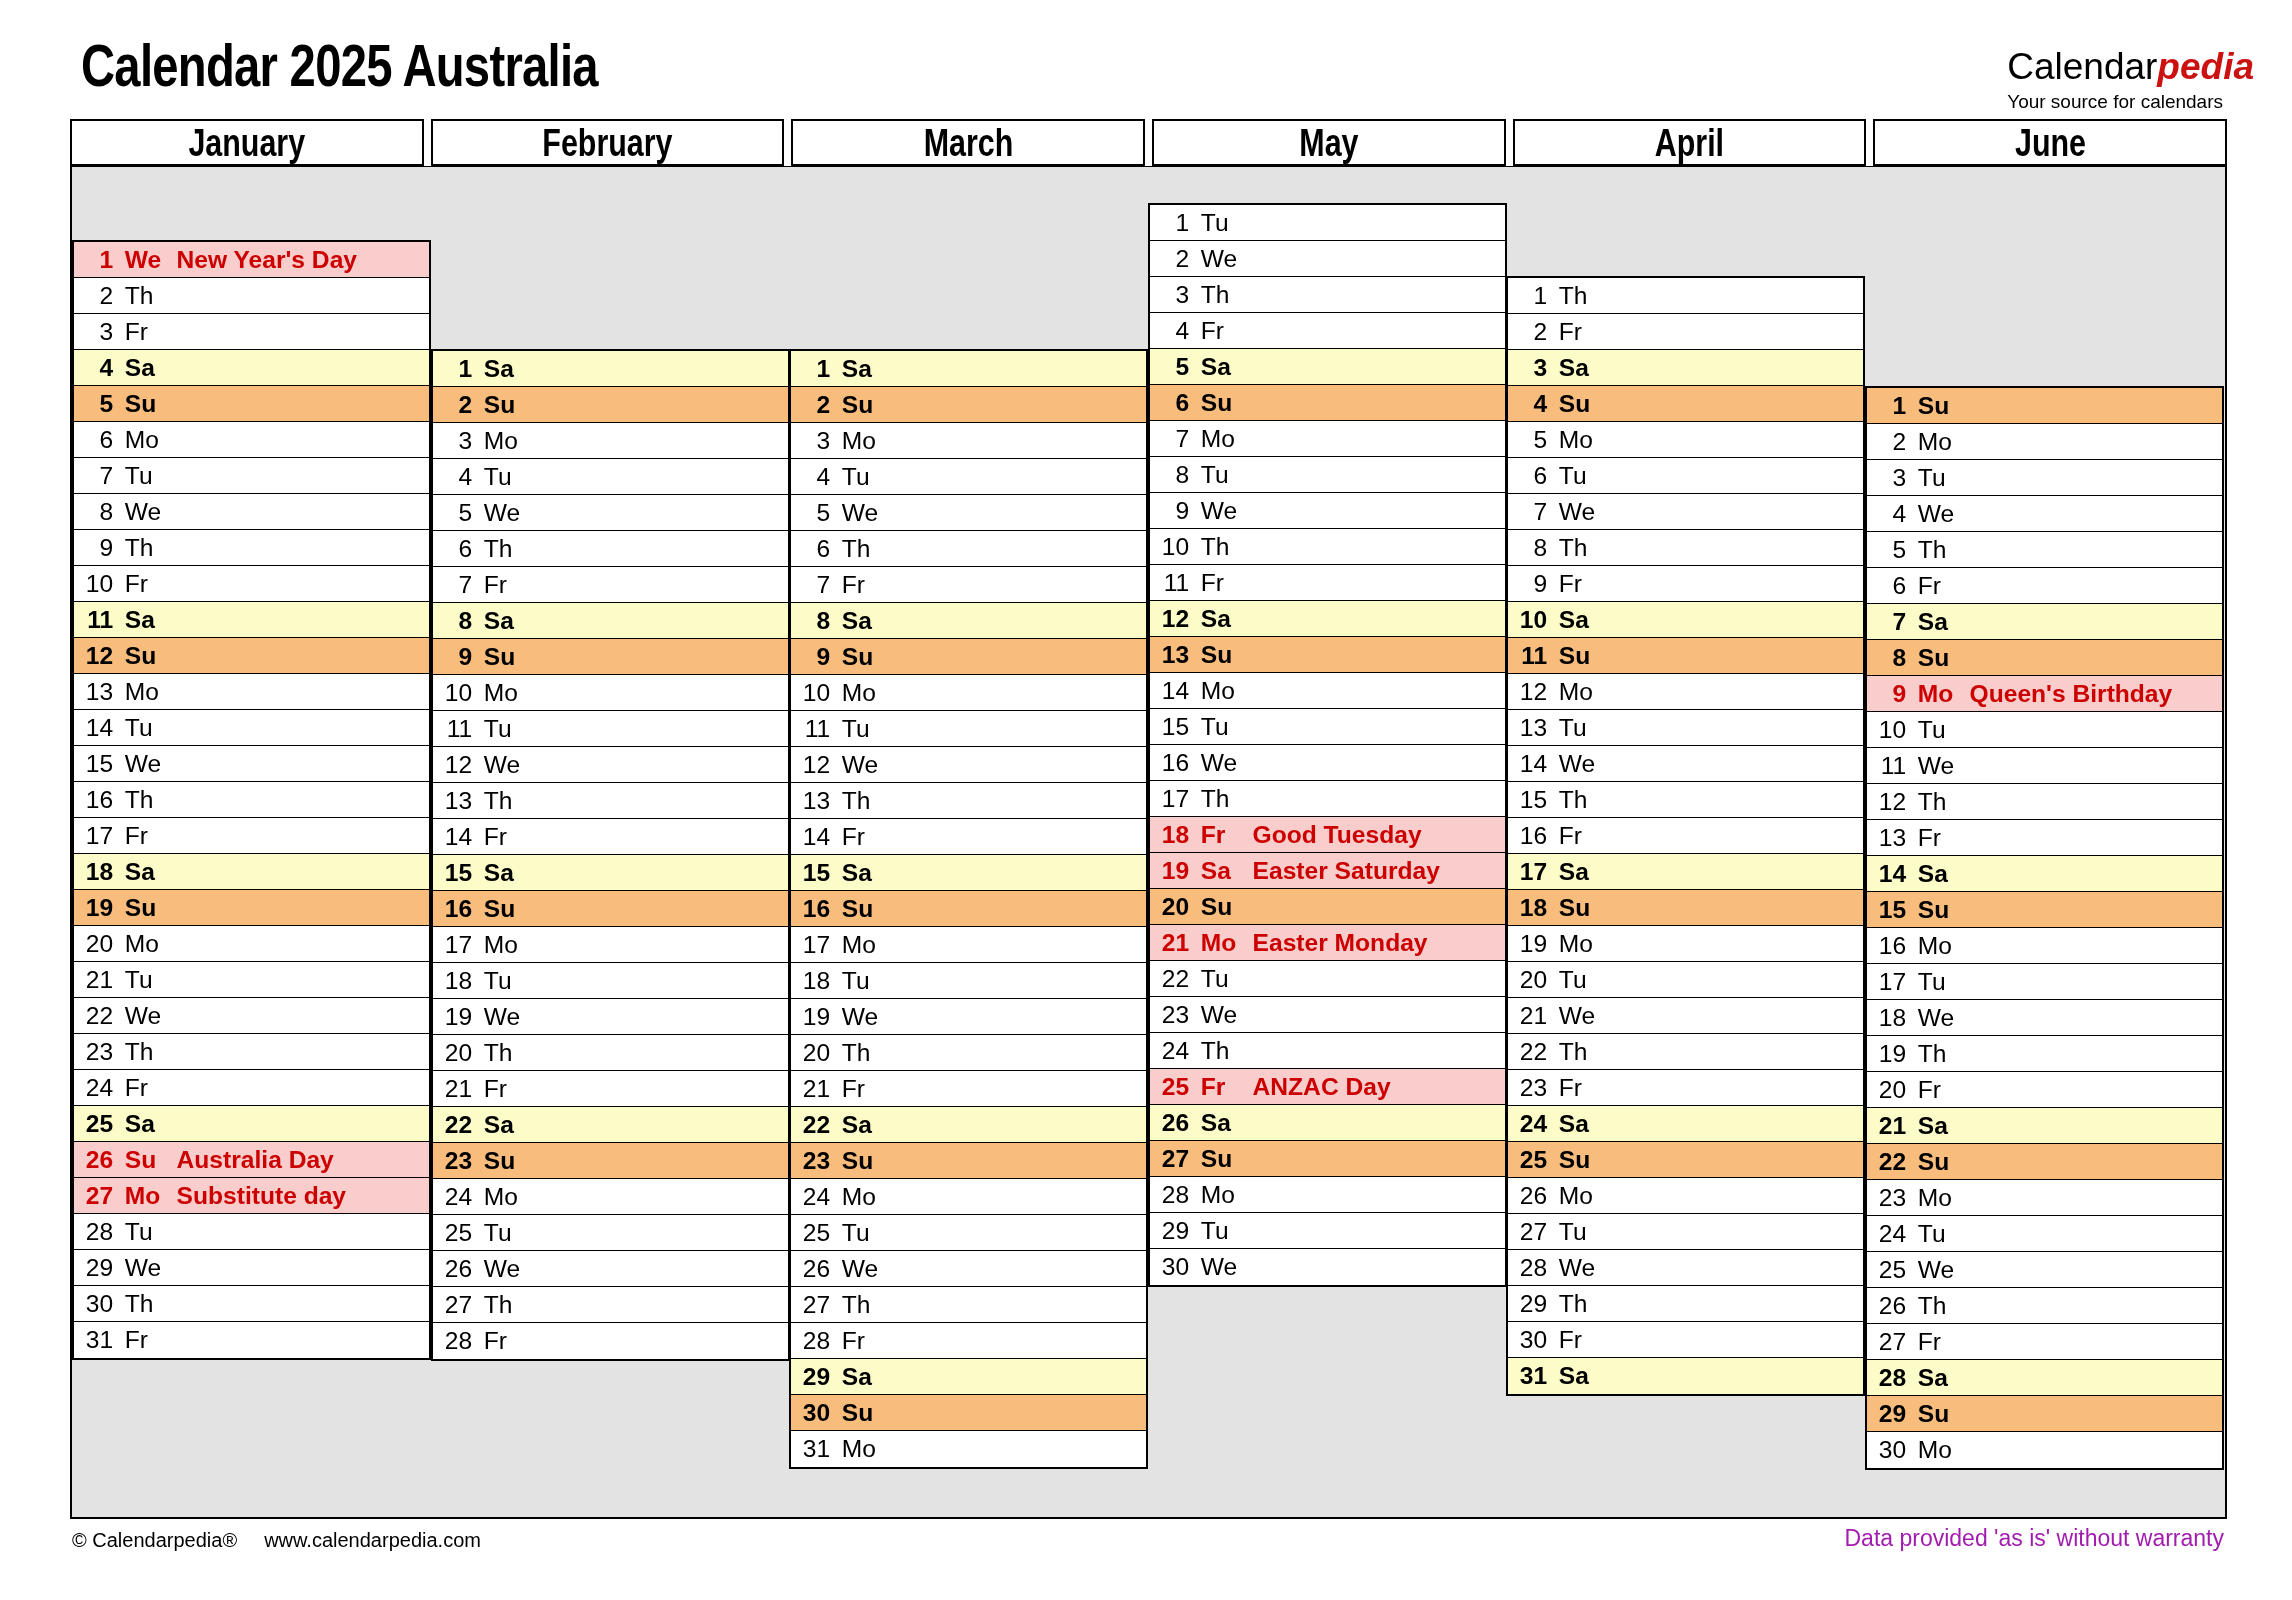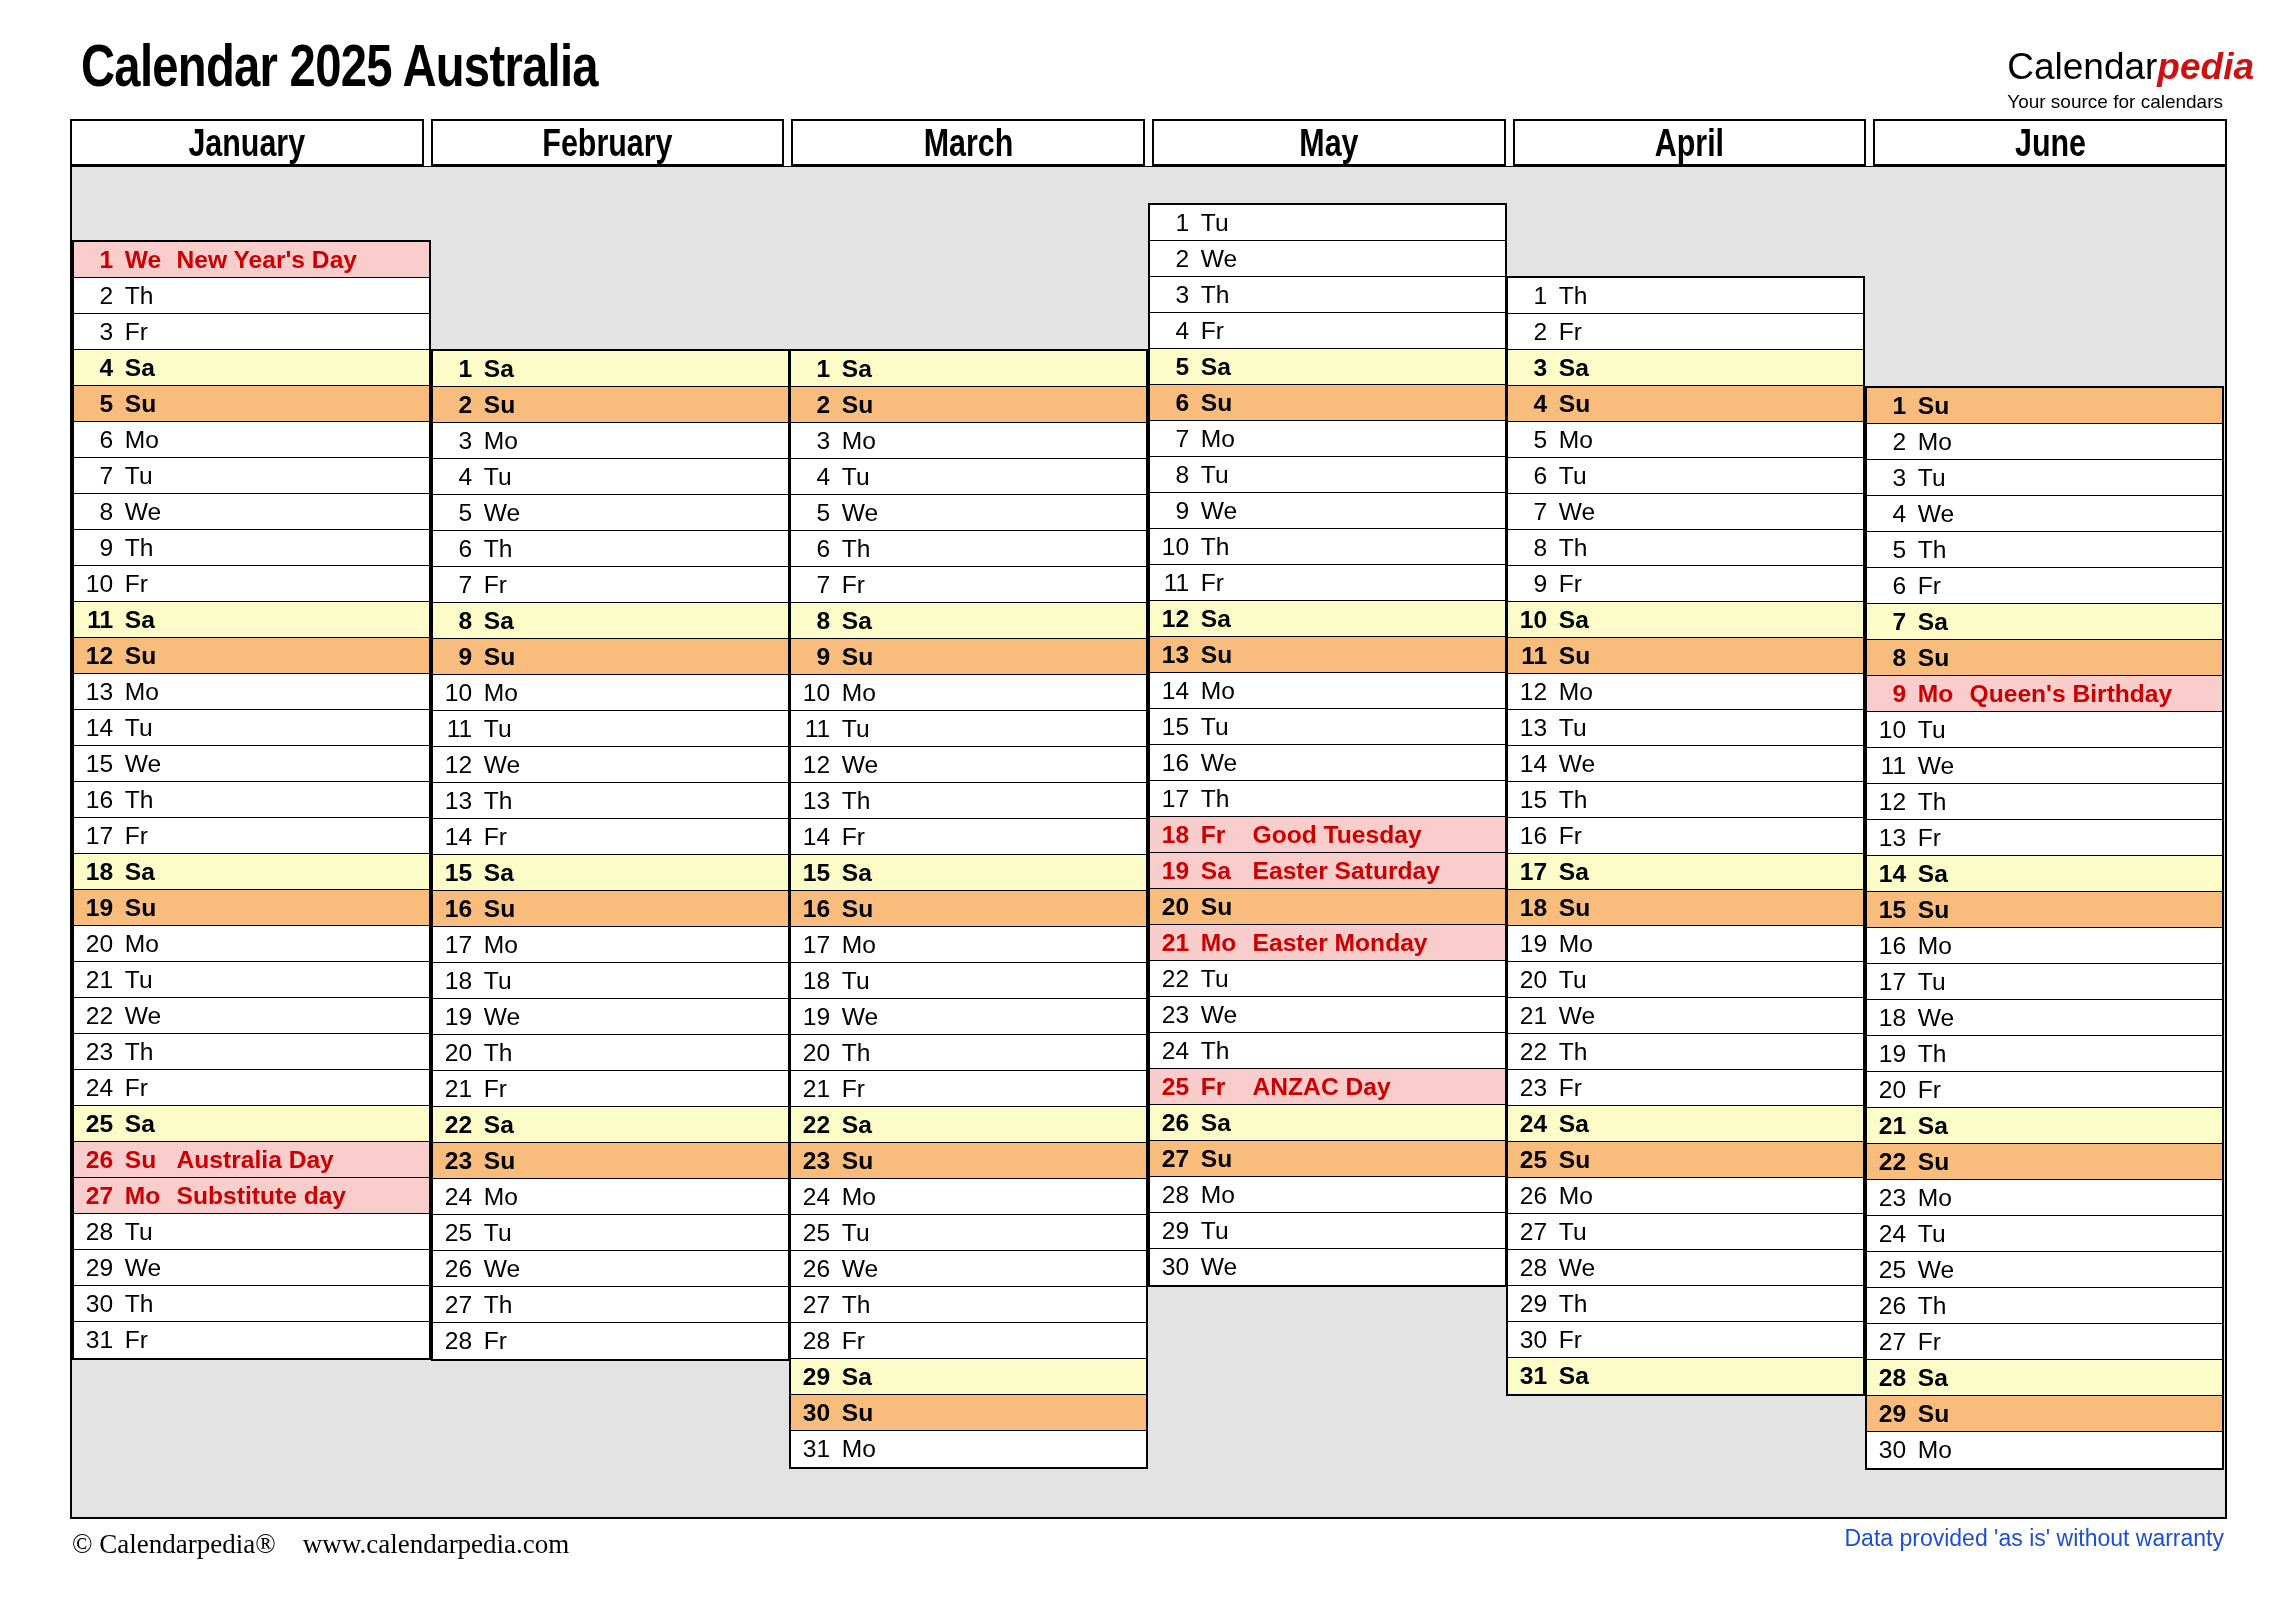--- a/index.html
+++ b/index.html
@@ -51,23 +51,23 @@
   }
   .day:last-child { border-bottom:none; }
   .day .num { flex:none; width:32px; margin-left:7.2px; text-align:right; }
   .day .wd  { flex:none; width:50px; margin-left:11.6px; }
   .day .hol-name { margin-left:1.8px; }
   .day.sa { background:var(--sat); font-weight:bold; }
   .day.su { background:var(--sun); font-weight:bold; }
   .day.hol { background:var(--hol); font-weight:bold; color:var(--holtext); }
 
   
-  .footer-left { position:absolute; left:72px; top:1529px; font-size:27px; white-space:nowrap;font-family:Liberation Serif, serif; }
+  .footer-left { position:absolute; left:72px; top:1529px; font-size:20px; white-space:nowrap; }
   .footer-left .url { margin-left:27px; }
-  .footer-right { position:absolute; right:69px; top:1525px; font-size:23px; color:#1d4ed8; white-space:nowrap; }
+  .footer-right { position:absolute; right:69px; top:1525px; font-size:23px; color:#a21caf; white-space:nowrap; }
 </style>
 </head>
 <body>
 
 <div class="page" style="--sat: #FCFCC8; --sun: #F8BD7C; --hol: #F9CDCB; --holtext: #CC0000; --empty: #E3E3E3; --line: #000000; --logored: #CC1111;">
 
   <div class="title">
     <span class="condense">Calendar 2025 Australia</span>
   </div>
 

